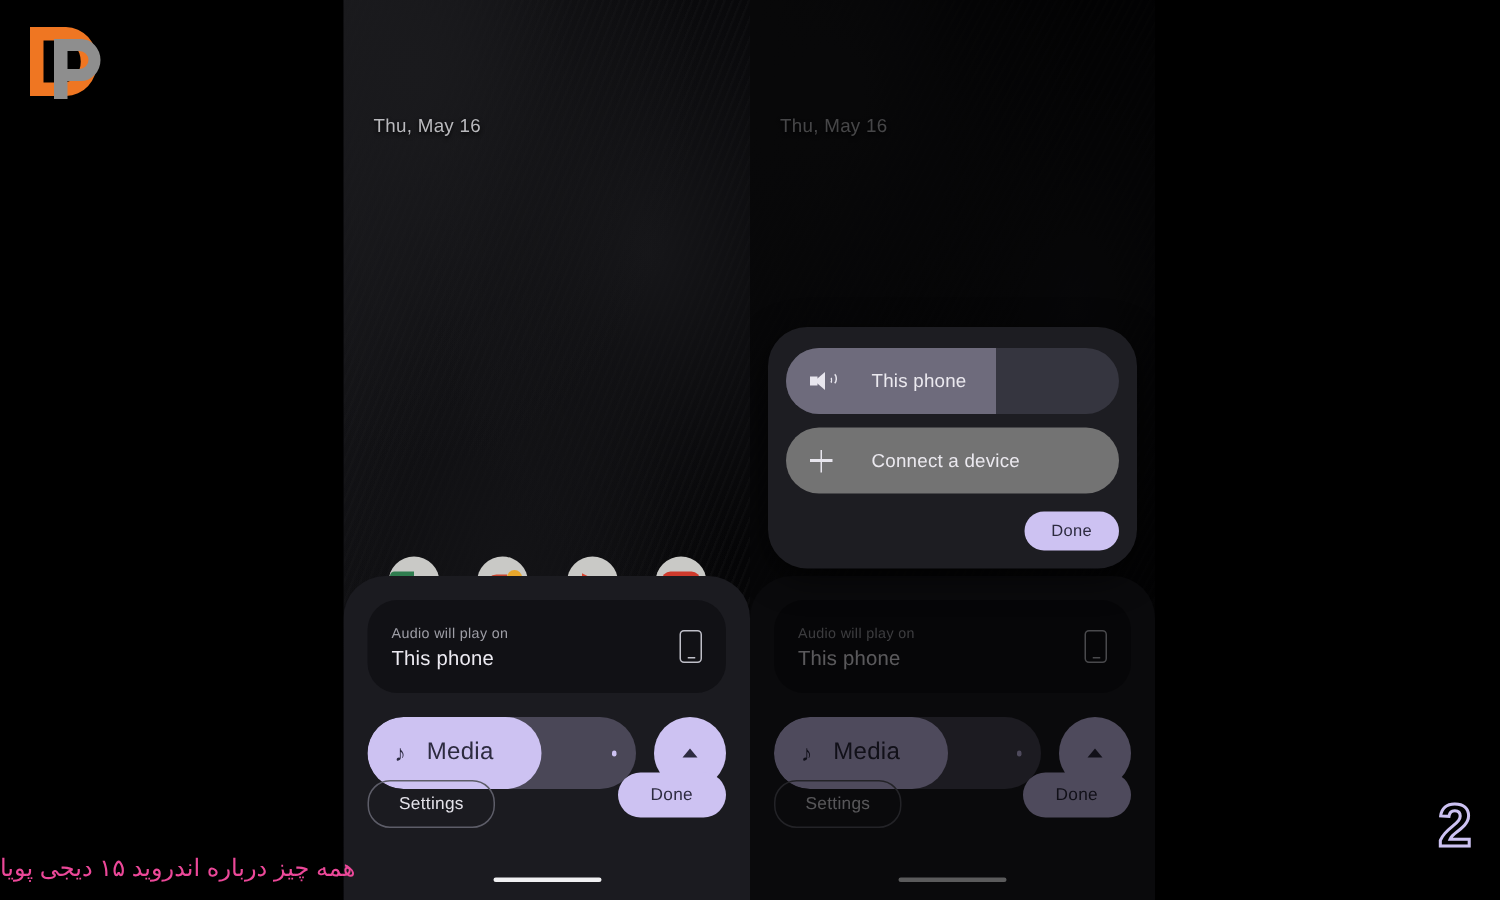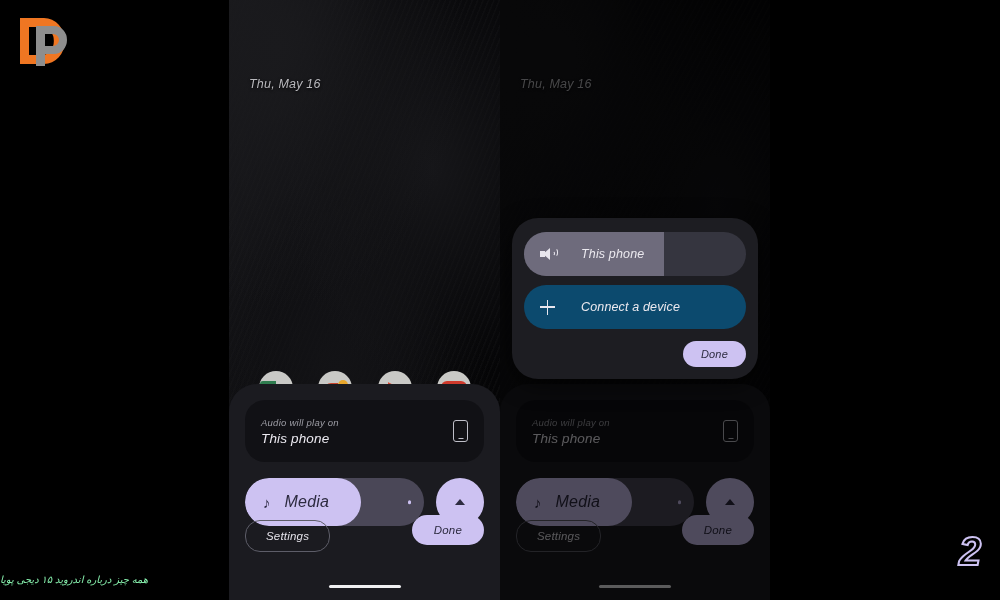--- a/index.html
+++ b/index.html
@@ -1,27 +1,27 @@
 <!DOCTYPE html>
 <html><head>
 <meta charset="utf-8">
 <style>
   html,body{margin:0;padding:0;background:#000;}
   body{width:1000px;height:600px;overflow:hidden;font-family:"Liberation Sans",sans-serif;}
-  #stage{position:relative;width:1000px;height:600px;background:#000;overflow:hidden;font-style:italic;}
+  #stage{position:relative;width:1000px;height:600px;background:#000;overflow:hidden;}
 
   
   #logo{position:absolute;left:14px;top:14px;width:64px;height:56px;}
   #logo svg{display:block;}
 
   
   #caption{position:absolute;left:0;top:565px;width:228px;height:28px;
            display:flex;align-items:center;justify-content:flex-end;
            padding-right:0;box-sizing:border-box;direction:rtl;
-           color:#86efac;font-size:10px;letter-spacing:.1px;white-space:nowrap;}
+           color:#ec4899;font-size:16px;letter-spacing:.1px;white-space:nowrap;}
 
   
   #pagenum{position:absolute;left:950px;top:528px;width:40px;height:46px;
            display:flex;align-items:center;justify-content:center;
            font-size:40px;font-weight:700;line-height:1;
            color:transparent;-webkit-text-stroke:2px #cdc2f2;}
 
   
   .phone{position:absolute;top:0;height:600px;overflow:hidden;background:#050506;}
   #phone-left{left:229px;width:271px;}
@@ -103,21 +103,21 @@
            width:72px;height:3.5px;border-radius:2px;background:#f0f0f2;}
 
   
   .scrim{position:absolute;inset:0;background:rgba(0,0,0,.62);pointer-events:none;}
 
   
   .switcher{position:absolute;left:12px;top:218px;width:246px;
             background:#1d1d22;border-radius:26px;box-sizing:border-box;
             padding:14px 12px 12px 12px;box-shadow:0 6px 22px rgba(0,0,0,.6);}
   .sw-row{height:44px;border-radius:22px;display:flex;align-items:center;
-          position:relative;overflow:hidden;background:#0c4a6e;}
+          position:relative;overflow:hidden;background:#737373;}
   .sw-row.active{background:#35353f;}
   .sw-fill{position:absolute;left:0;top:0;bottom:0;background:#6e6b7c;}
   .sw-inner{position:relative;display:flex;align-items:center;gap:26px;padding-left:16px;}
   .sw-label{color:#ebe9ef;font-size:12.5px;letter-spacing:.15px;}
   .sw-row+.sw-row{margin-top:9px;}
   .speaker{position:relative;width:15px;height:13px;}
   .speaker .body{position:absolute;left:0;top:3.5px;width:5px;height:6px;background:#e8e6ee;}
   .speaker .cone{position:absolute;left:3px;top:0;width:0;height:0;
                  border-top:6.5px solid transparent;border-bottom:6.5px solid transparent;
                  border-right:7px solid #e8e6ee;}

